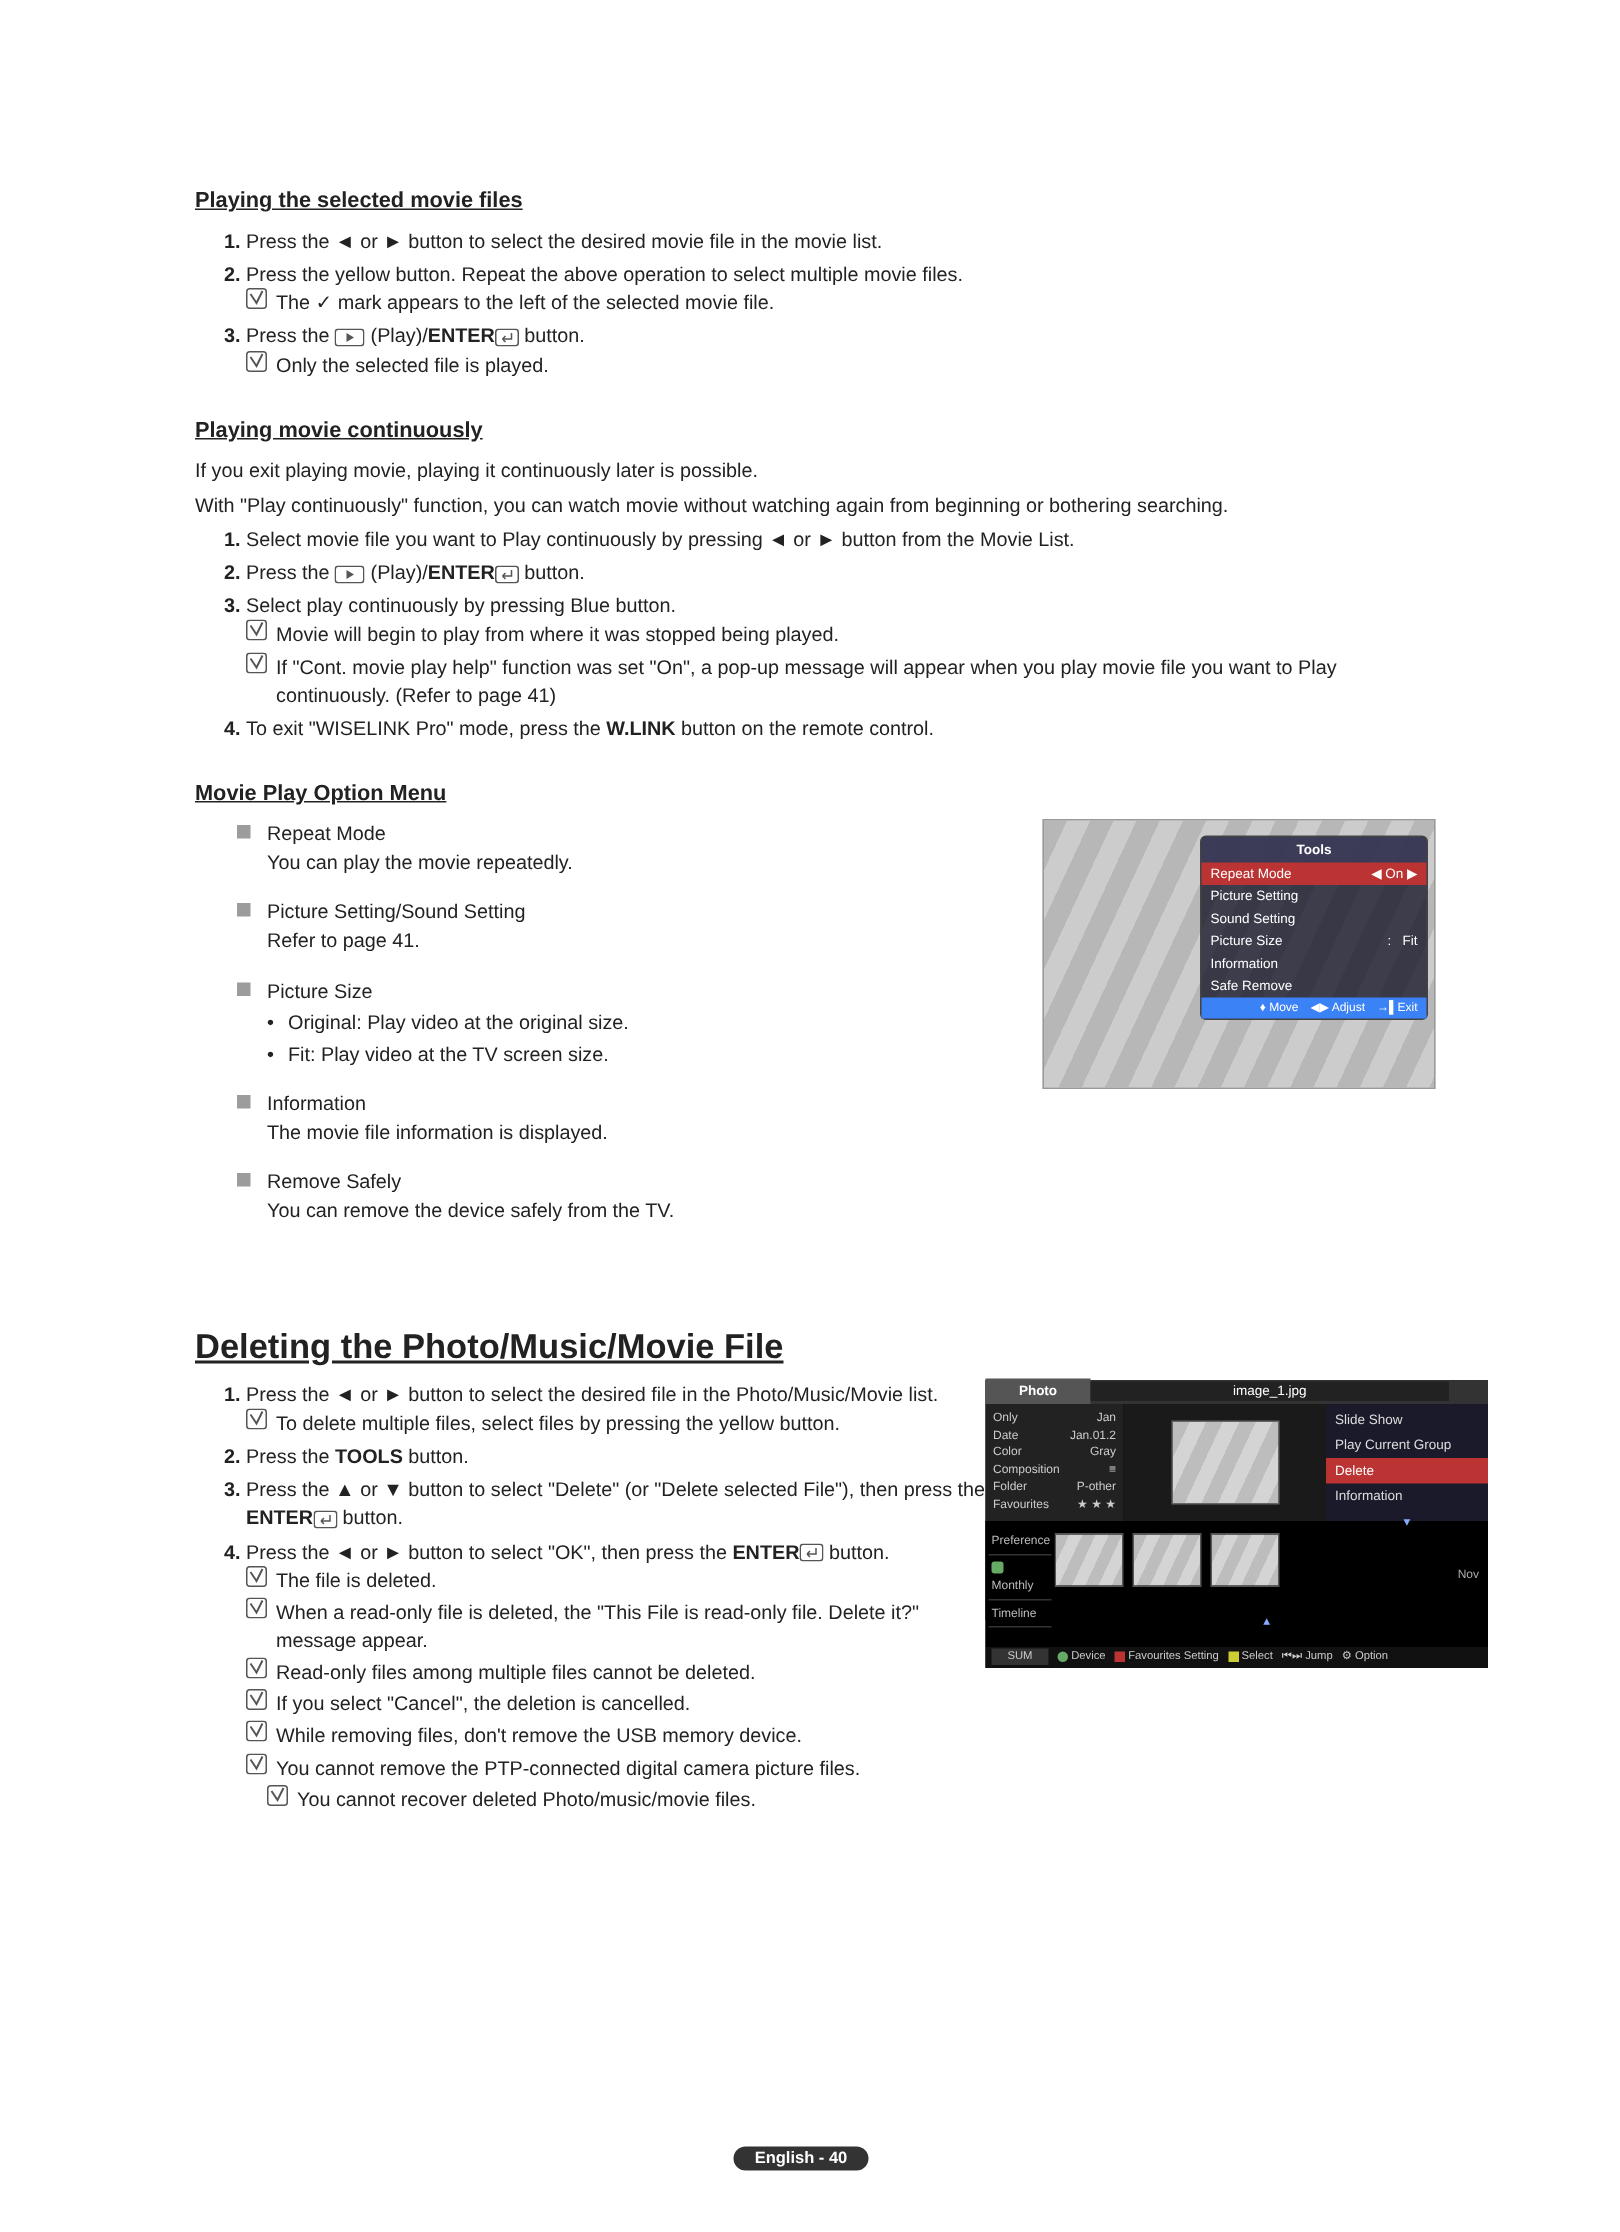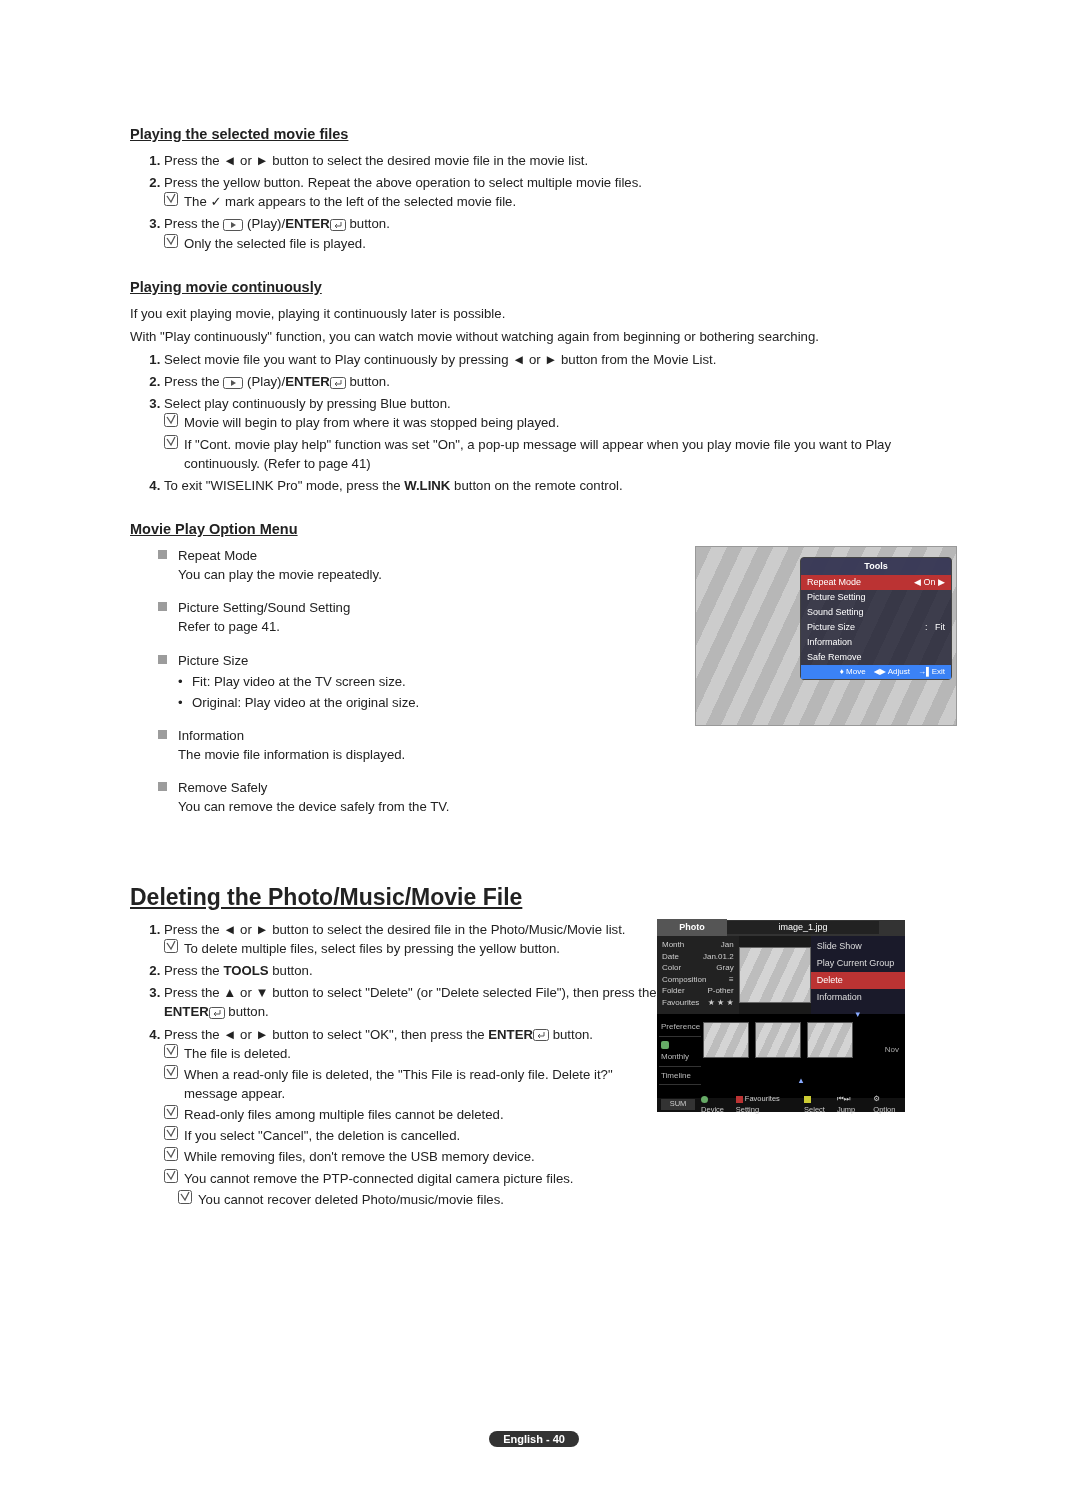--- a/index.html
+++ b/index.html
@@ -112,21 +112,21 @@
     border-top-left-radius:4px; border-top-right-radius:4px;
   }
   .osd-row {
     display:flex; align-items:center; padding:1px 6px;
     justify-content: space-between;
   }
   .osd-row.sel { background:#b33; }
   .arrow { font-size:9px; }
   
   .photob {
-    width: 248px; height: 192px;
+    width: 335px; height: 192px;
     background: #000; color:#fff;
     font-size:9px;
     position:relative;
   }
   .photob-head {
     display:flex; align-items:center;
     background:#333; height:16px;
   }
   .photob-head .tab {
     background:#555; width:62px; text-align:center; font-weight:bold;
@@ -294,22 +294,22 @@
         <span>Repeat Mode</span><br>
         <span>You can play the movie repeatedly.</span>
       </li>
       <li>
         <span>Picture Setting/Sound Setting</span><br>
         <span>Refer to page 41.</span>
       </li>
       <li>
         <span>Picture Size</span>
         <ul class="sub">
+          <li>Original: Play video at the original size.</li>
           <li>Fit: Play video at the TV screen size.</li>
-          <li>Original: Play video at the original size.</li>
         </ul>
       </li>
       <li>
         <span>Information</span><br>
         <span>The movie file information is displayed.</span>
       </li>
       <li>
         <span>Remove Safely</span><br>
         <span>You can remove the device safely from the TV.</span>
       </li>
@@ -455,21 +455,21 @@
   <div class="col-right-wide">
     <div class="photob">
       <div class="photob-head">
         <div class="tab">Photo</div>
         <div class="fname">image_1.jpg</div>
         <div style="width:26px;"></div>
       </div>
       <div class="photob-top">
         <div class="photob-meta">
           <div>
-              <span>Month</span>
+              <span>Only</span>
               <span>Jan</span>
             </div>
           <div>
               <span>Date</span>
               <span>Jan.01.2</span>
             </div>
           <div>
               <span>Color</span>
               <span>Gray</span>
             </div>

